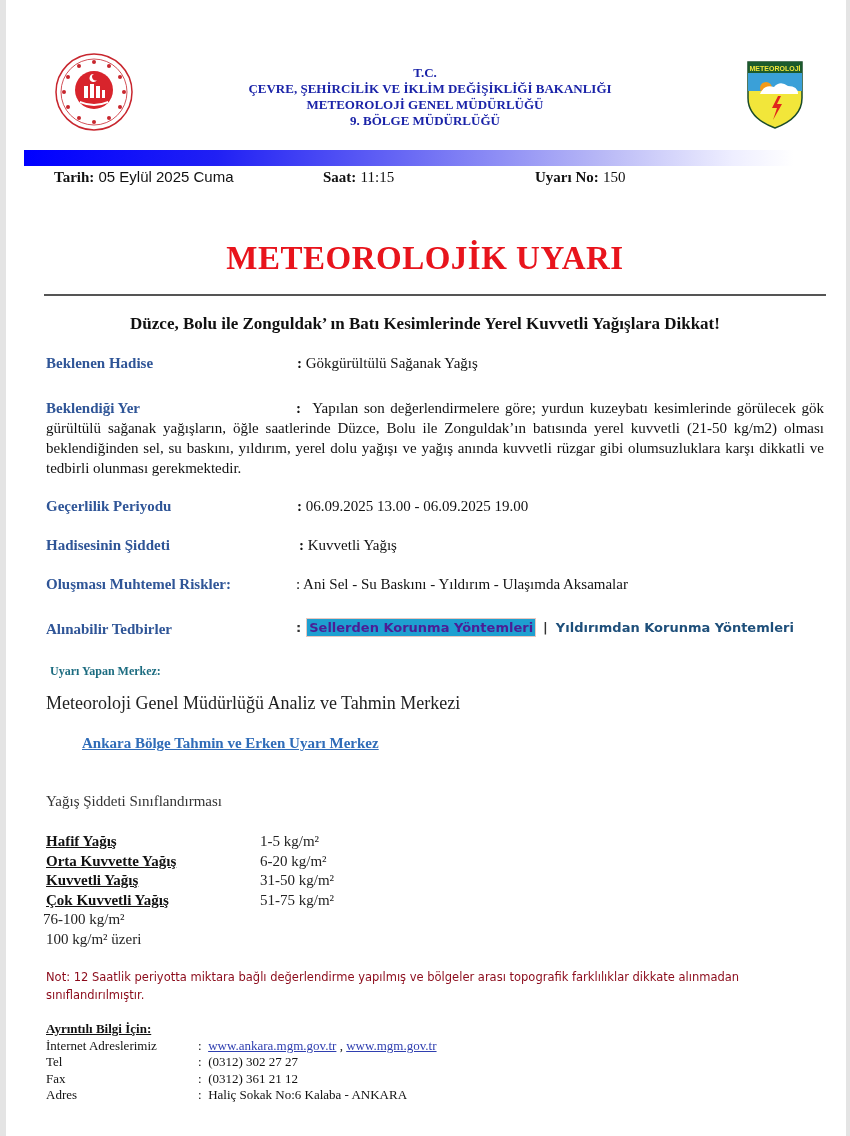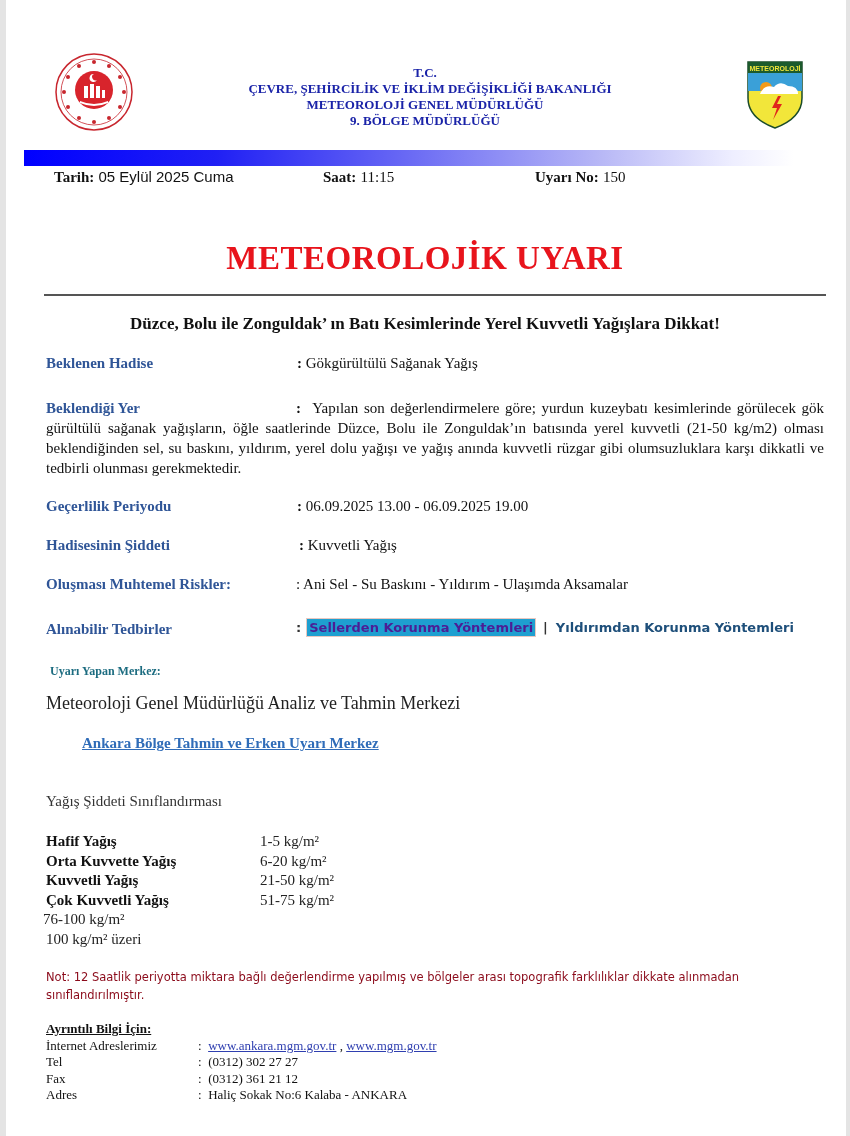--- a/index.html
+++ b/index.html
@@ -42,21 +42,21 @@
   .links .sel { background:#1e9fd0; color:#4c1d95; outline:1px solid #e8c8c0; padding:1px 2px; }
   .links .sep { color:#333; margin:0 8px; }
 
   .center-title { position:absolute; left:50px; top:664px; color:#1c6c80; font-weight:bold; font-size:12px; }
   .center-name { position:absolute; left:46px; top:693px; font-size:18px; color:#222; }
   .center-link { position:absolute; left:46px; top:735px; color:#2f6cb8; font-weight:bold; font-size:15px; text-decoration:underline;margin-left:36px; }
 
   .class-title { position:absolute; left:46px; top:793px; font-size:15px; color:#333; }
   .class-table { position:absolute; left:46px; top:832px; font-size:15px; line-height:19.5px; }
   .class-row { display:flex; }
-  .class-name { width:214px; font-weight:bold; }
+  .class-name { width:214px; font-weight:bold;text-decoration:underline; }
   .class-range { color:#222; }
 
   .note { position:absolute; left:46px; top:968px; width:760px; font-family:"DejaVu Sans", sans-serif;
           font-size:11.5px; line-height:18px; color:#8b0a1a; }
 
   .contact { position:absolute; left:46px; top:1021px; font-size:13px; line-height:16.5px; }
   .contact .head { font-weight:bold; text-decoration:underline; }
   .contact .row { display:flex; }
   .contact .k { width:152px; }
   .contact a { color:#2f3fb0; text-decoration:underline; }
@@ -173,21 +173,21 @@
   <div class="class-row">
     <span class="class-name">Hafif Yağış</span>
     <span class="class-range">1-5 kg/m²</span>
   </div>
   <div class="class-row">
     <span class="class-name">Orta Kuvvette Yağış</span>
     <span class="class-range">6-20 kg/m²</span>
   </div>
   <div class="class-row">
     <span class="class-name">Kuvvetli Yağış</span>
-    <span class="class-range">21-50 kg/m²</span>
+    <span class="class-range">31-50 kg/m²</span>
   </div>
   <div class="class-row">
     <span class="class-name">Çok Kuvvetli Yağış</span>
     <span class="class-range">51-75 kg/m²</span>
   </div>
   <div class="class-row">
     <span class="class-range" style="margin-left:-3px;">76-100 kg/m²</span>
   </div>
   <div class="class-row">
     <span class="class-range">100 kg/m² üzeri</span>

